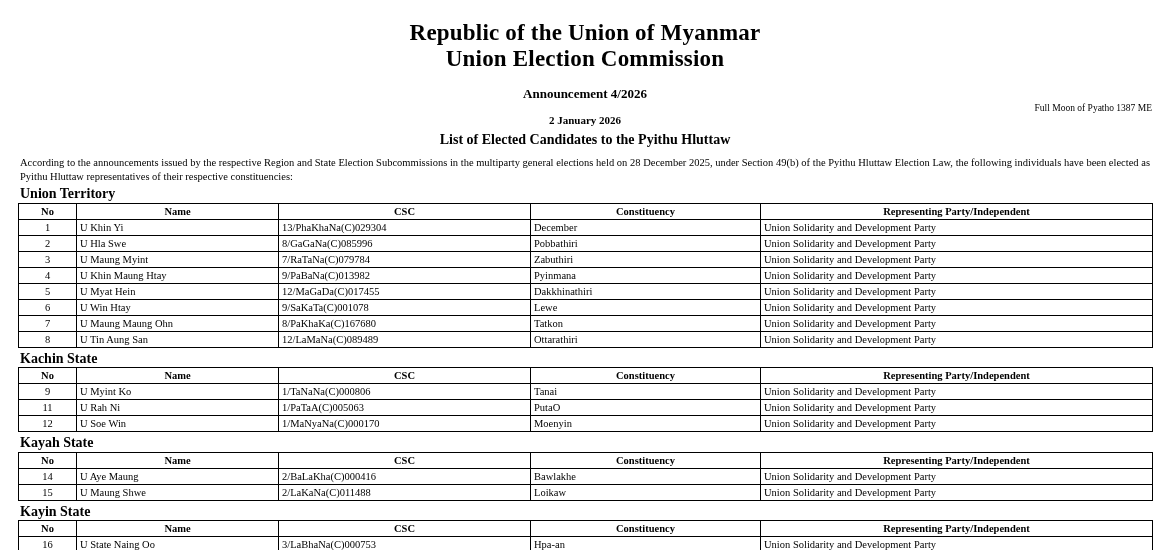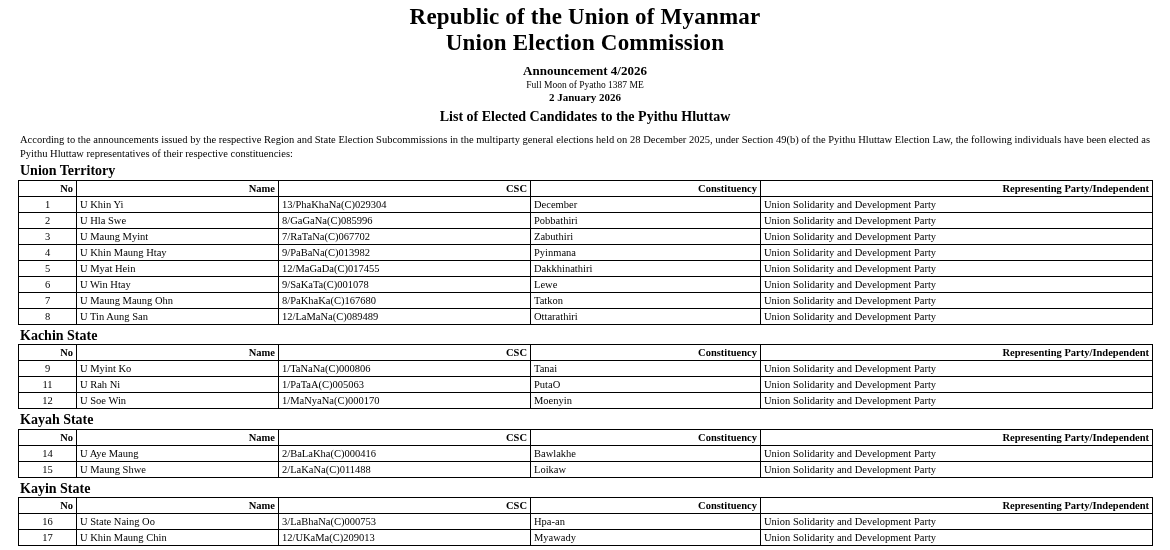--- a/index.html
+++ b/index.html
@@ -12,44 +12,44 @@
     height: 550px;
     font-family: "Liberation Serif", "DejaVu Serif", serif;
     color: #000000;
     overflow: hidden;
   }
   .page {
     width: 1170px;
     height: 550px;
     position: relative;
     box-sizing: border-box;
-    padding: 4px 18px 0 18px;
+    padding: 20px 18px 0 18px;
   }
   .title1 {
     text-align: center;
     font-size: 23px;
     font-weight: bold;
     line-height: 1.12;
     letter-spacing: 0.2px;
   }
   .title2 {
     text-align: center;
     font-size: 23px;
     font-weight: bold;
     line-height: 1.12;
     letter-spacing: 0.2px;
   }
   .announcement {
     text-align: center;
     font-size: 13px;
     font-weight: bold;
-    margin-top: 7px;
+    margin-top: 14px;
   }
   .moon {
-    text-align: center;
+    text-align: right;
     font-size: 9.5px;
     line-height: 1.25;
     margin-top: 1px;
   }
   .date {
     text-align: center;
     font-size: 11px;
     line-height: 1.25;
     font-weight: bold;
   }
@@ -83,21 +83,21 @@
     font-size: 10.5px;
     line-height: 1.12;
     padding: 1px 3px;
     height: 13px;
     vertical-align: middle;
     overflow: hidden;
     white-space: nowrap;
   }
   table.tbl th {
     font-weight: bold;
-    text-align: right;
+    text-align: center;
   }
   td.c-no { text-align: center; }
   td.c-name, td.c-csc, td.c-const, td.c-party { text-align: left; }
   col.w-no { width: 58px; }
   col.w-name { width: 202px; }
   col.w-csc { width: 252px; }
   col.w-const { width: 230px; }
   col.w-party { width: 392px; }
   .tbl-wrap { margin-bottom: 0px; }
 </style>
@@ -145,21 +145,21 @@
             <tr>
               <td class="c-no">2</td>
               <td class="c-name">U Hla Swe</td>
               <td class="c-csc">8/GaGaNa(C)085996</td>
               <td class="c-const">Pobbathiri</td>
               <td class="c-party">Union Solidarity and Development Party</td>
             </tr>
             <tr>
               <td class="c-no">3</td>
               <td class="c-name">U Maung Myint</td>
-              <td class="c-csc">7/RaTaNa(C)067702</td>
+              <td class="c-csc">7/RaTaNa(C)079784</td>
               <td class="c-const">Zabuthiri</td>
               <td class="c-party">Union Solidarity and Development Party</td>
             </tr>
             <tr>
               <td class="c-no">4</td>
               <td class="c-name">U Khin Maung Htay</td>
               <td class="c-csc">9/PaBaNa(C)013982</td>
               <td class="c-const">Pyinmana</td>
               <td class="c-party">Union Solidarity and Development Party</td>
             </tr>

